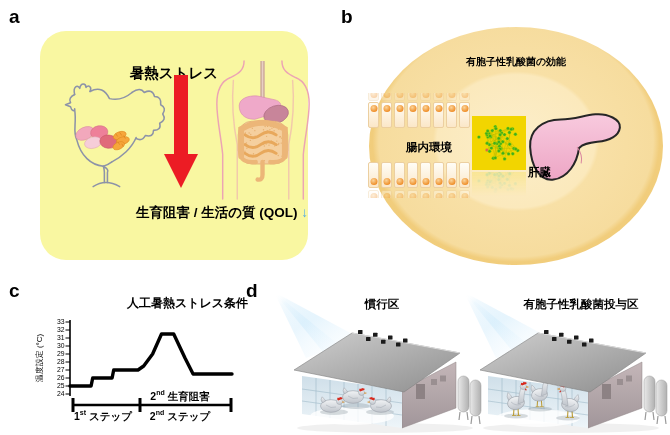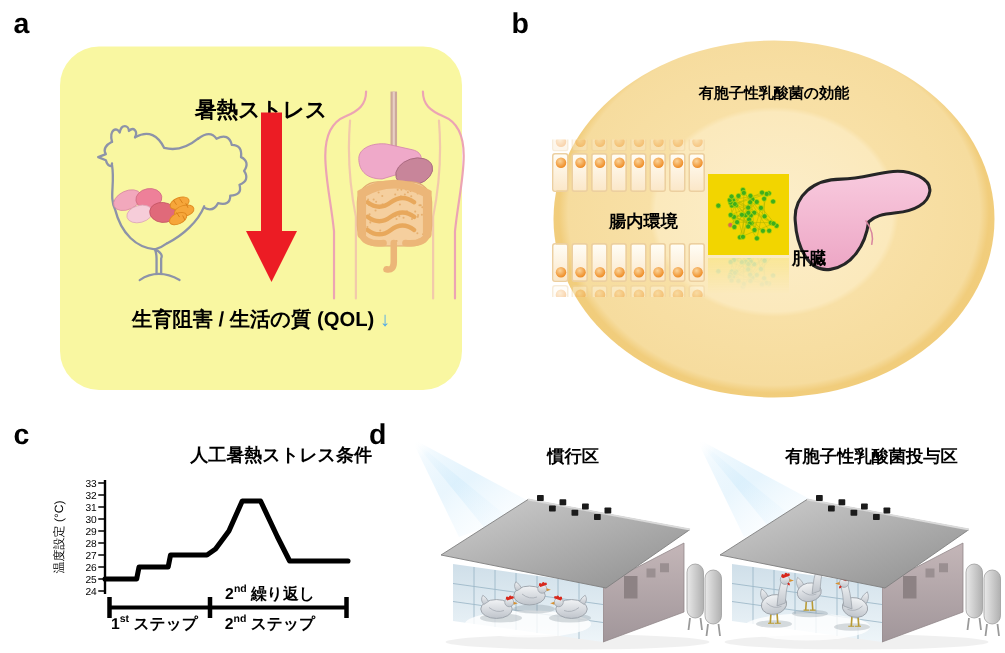--- a/index.html
+++ b/index.html
@@ -5,21 +5,21 @@
   html,body{margin:0;padding:0;background:#fff;}
   .canvas{position:relative;width:670px;height:435px;background:#fff;overflow:hidden;
           font-family:"Liberation Sans","DejaVu Sans",sans-serif;color:#000;}
   .abs{position:absolute;}
   .panel-letter{position:absolute;font-size:19px;font-weight:bold;}
   .ctr{text-align:center;}
   
   .panel-a-box{position:absolute;left:40px;top:31px;width:268px;height:229px;
                background:#f9f7a1;border-radius:26px;}
   .a-title{position:absolute;left:40px;top:64px;width:268px;font-size:14.5px;font-weight:bold;}
-  .a-caption{position:absolute;left:40px;top:204px;width:268px;font-size:13.5px;font-weight:bold;}
+  .a-caption{position:absolute;left:40px;top:204px;width:268px;font-size:13.5px;font-weight:bold;text-align:right;}
   .blue-arrow{color:#4fa8e8;font-weight:bold;}
   
   .panel-b-circle{position:absolute;left:369px;top:27px;width:294px;height:238px;border-radius:50%;
     background:radial-gradient(ellipse at 50% 48%, #fceeca 0%, #fbe9bc 38%, #f8e0a6 40%,
                #f6dc9e 66%, #f1cd7c 69%, #efc973 100%);}
   .b-title{position:absolute;left:400px;top:55px;width:232px;font-size:10px;font-weight:bold;}
   .b-caption{position:absolute;left:420px;top:213px;width:176px;font-size:15px;font-weight:bold;}
   .small-label{font-size:11.5px;font-weight:bold;}
   .cell-row{position:absolute;display:flex;gap:2px;}
   .cell{position:relative;width:11px;height:26px;border-radius:2px;
@@ -575,21 +575,21 @@
     <polyline id="temp-line" fill="none" stroke="#000" stroke-width="3.4" stroke-linejoin="round" stroke-linecap="round" points="42.0,74.0 63.1,74.0 64.7,66.0 84.1,66.0 85.7,58.0 110.0,58.0 115.7,54.0 124.6,42.0 133.5,22.0 145.7,22.0 157.0,46.0 165.1,62.0 204.0,62.0"></polyline>
     <g stroke="#000">
       <line x1="44" y1="93" x2="204" y2="93" stroke-width="2.6"></line>
       <line x1="45" y1="86" x2="45" y2="100" stroke-width="3"></line>
       <line x1="112" y1="86" x2="112" y2="100" stroke-width="3"></line>
       <line x1="203" y1="86" x2="203" y2="100" stroke-width="3"></line>
     </g>
   </svg>
 
   <div class="step-label ctr" style="left:130px;top:389px;width:100px;">
-    <span>2</span><sup>nd</sup><span> 繰り返し</span>
+    <span>2</span><sup>nd</sup><span> 生育阻害</span>
   </div>
   <div class="step-label ctr" style="left:63px;top:409px;width:80px;">
     <span>1</span><sup>st</sup><span> ステップ</span>
   </div>
   <div class="step-label ctr" style="left:138px;top:409px;width:84px;">
     <span>2</span><sup>nd</sup><span> ステップ</span>
   </div>
 
   <div class="d-label ctr" style="left:500px;top:297px;width:162px;">有胞子性乳酸菌投与区</div>
   <div class="d-label ctr" style="left:332px;top:297px;width:100px;">慣行区</div>

